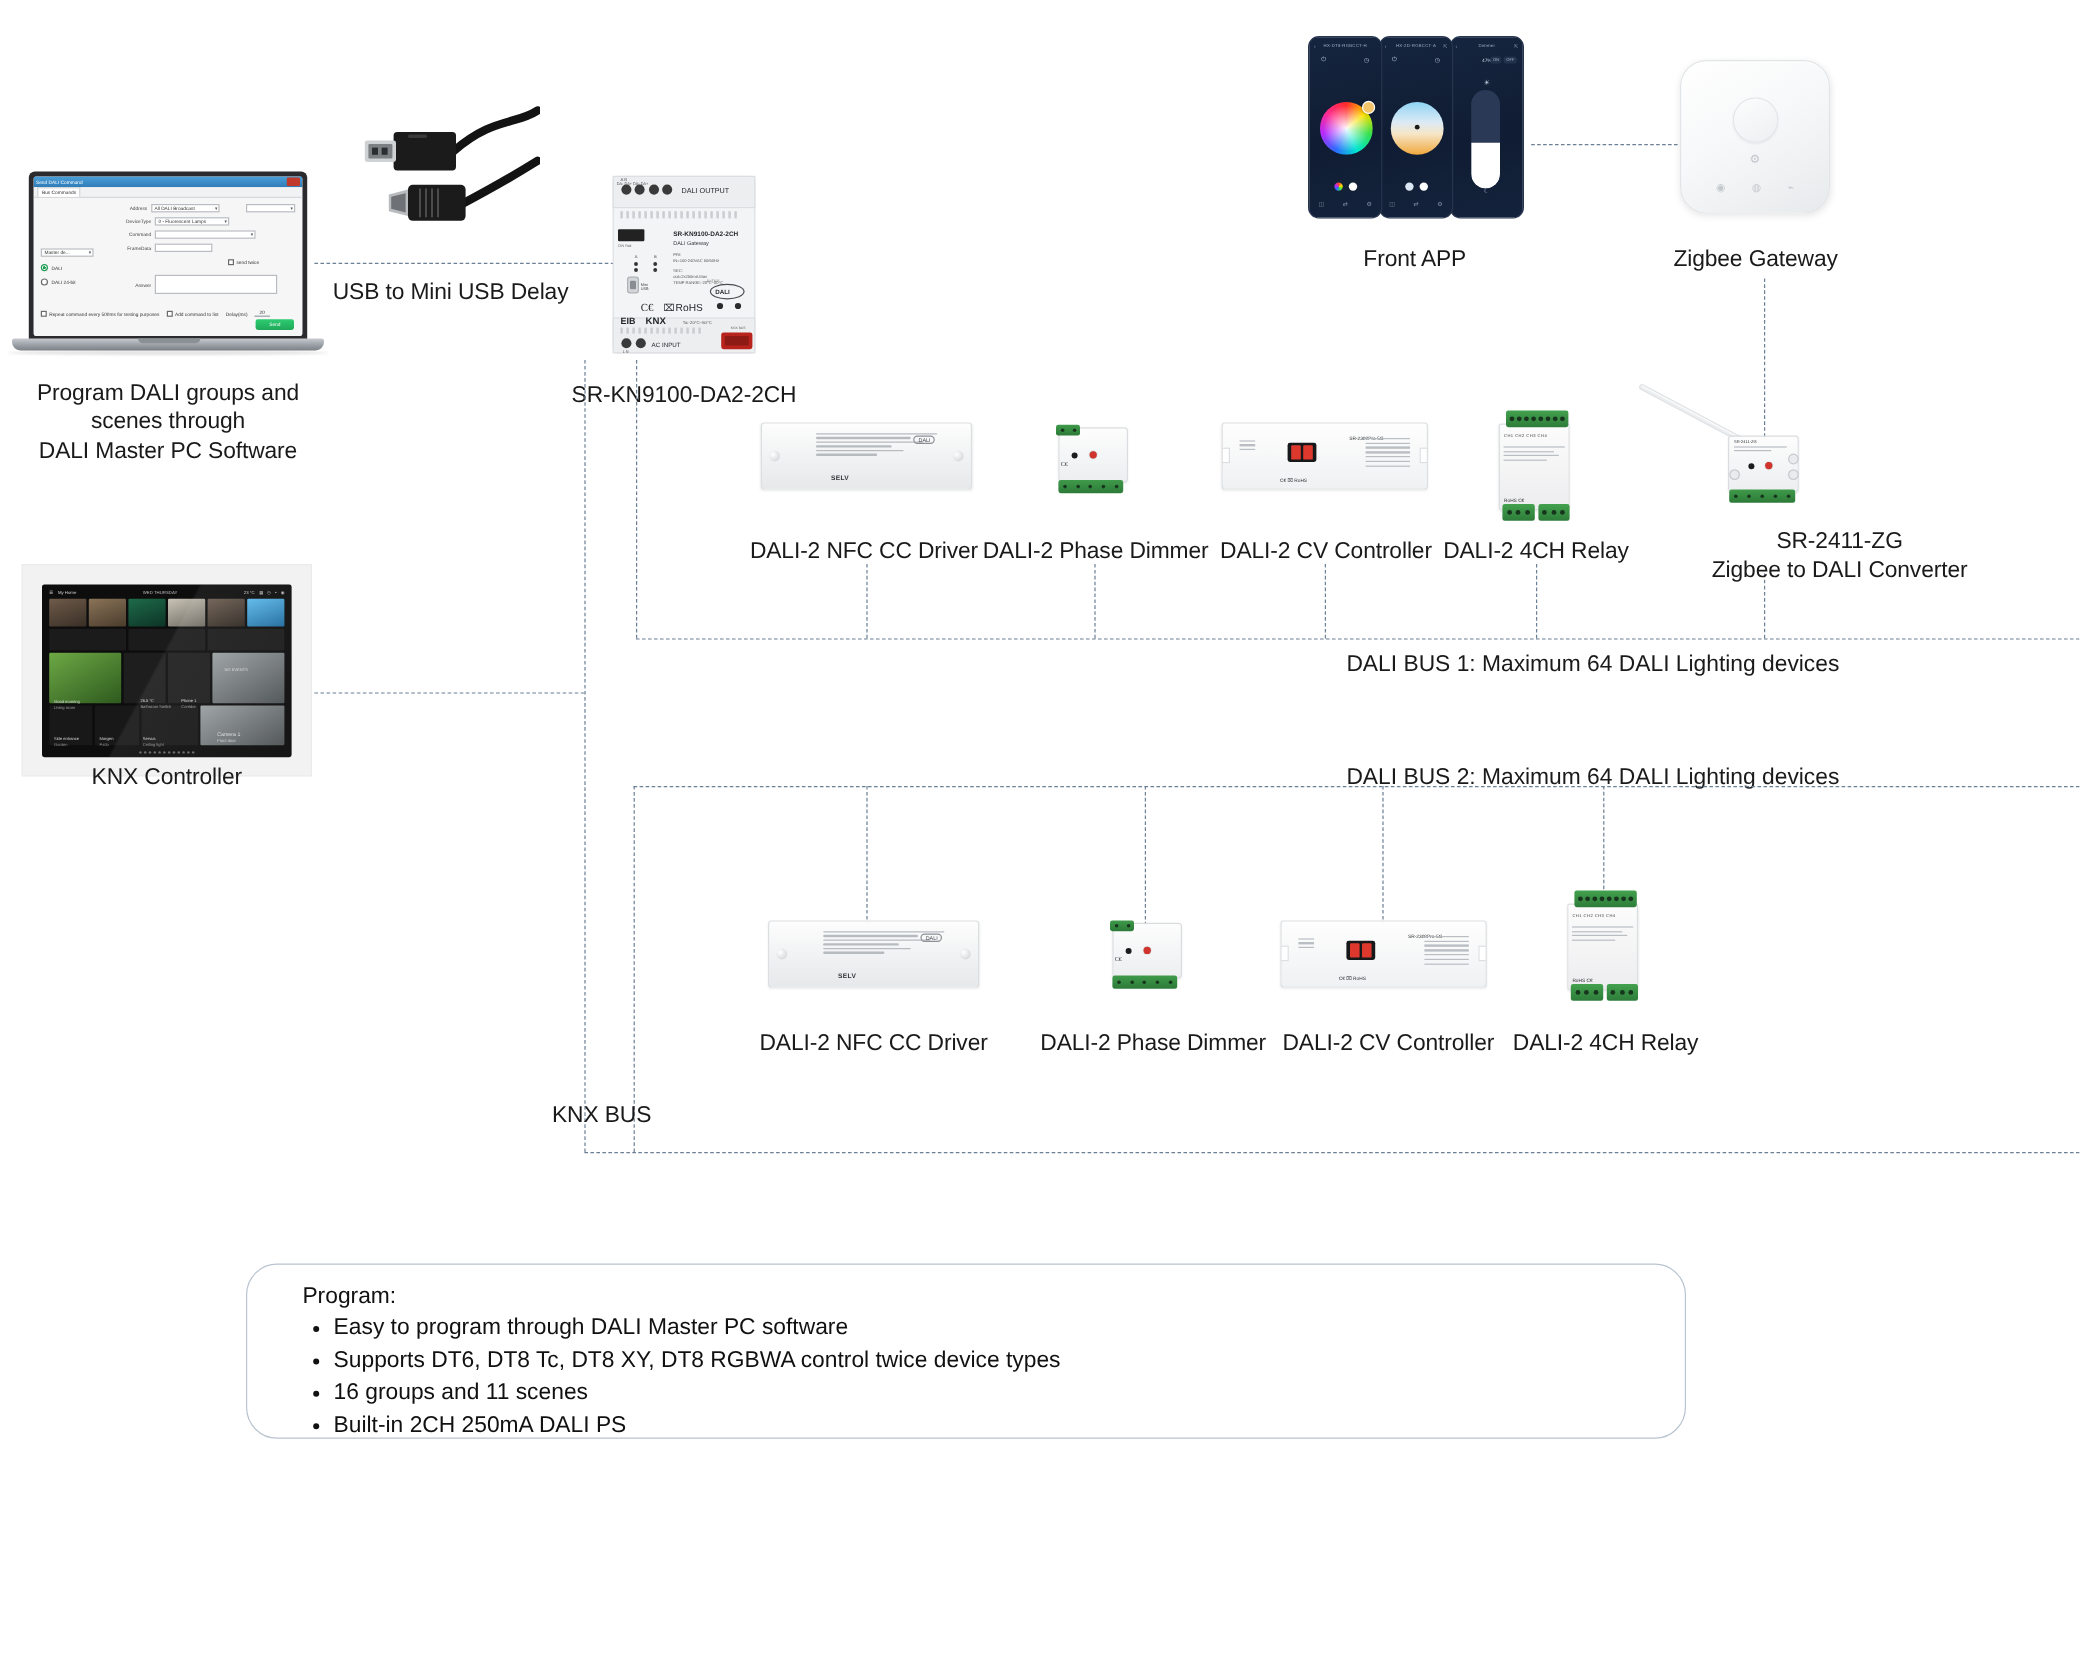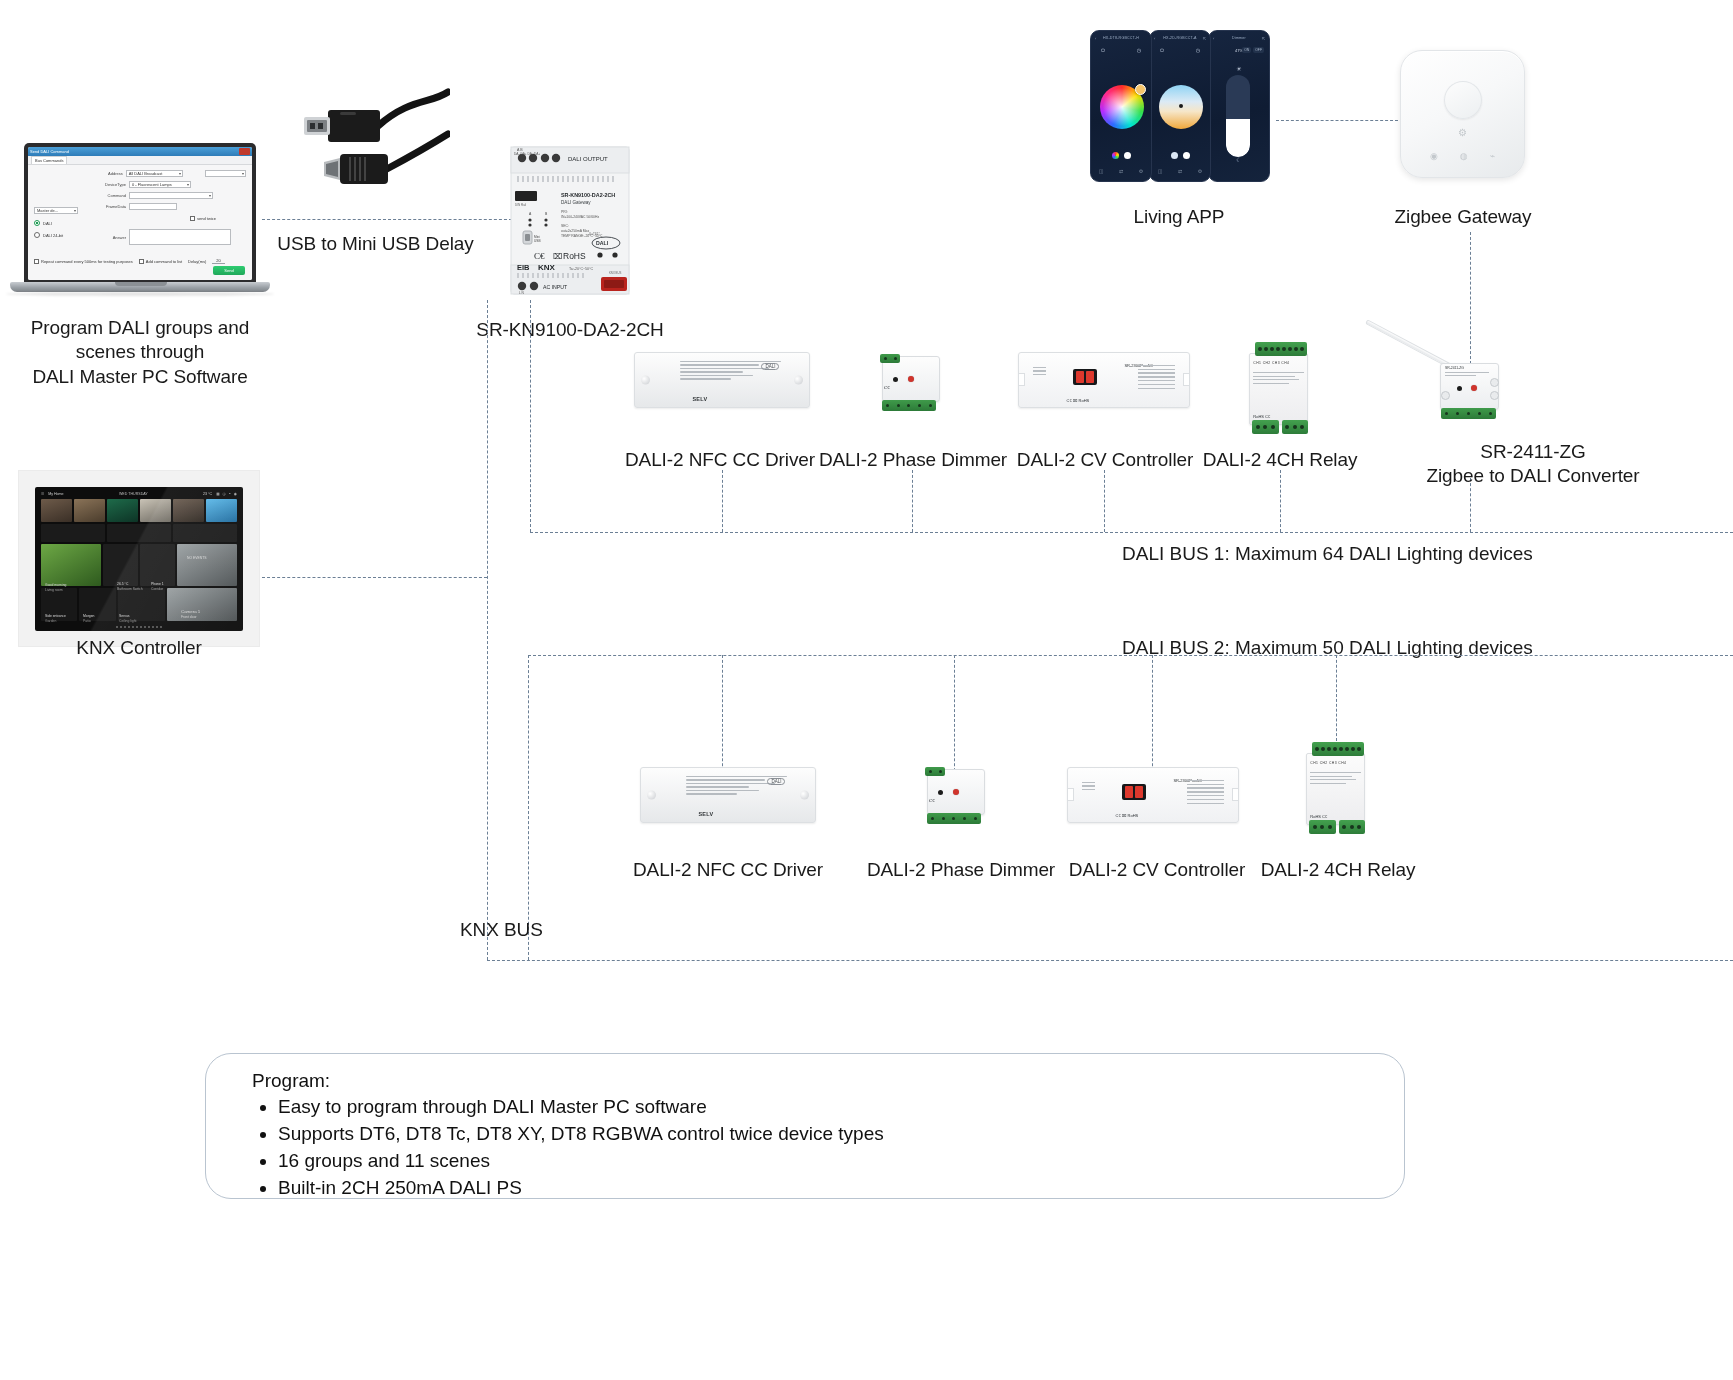--- a/index.html
+++ b/index.html
@@ -572,21 +572,21 @@
         <b style="background:conic-gradient(#ff3b3b,#ffe000,#3ae04a,#2b6bff,#b52bff,#ff3b3b);"></b>
         <b style="background:#ffffff;"></b>
       </div>
       <div class="navbar">
         <s>◫</s>
         <s>⇄</s>
         <s>⚙</s>
       </div>
     </div>
   </div>
-  <div class="cap" style="left:1068px; top:205px; width:222px;">Living APP</div>
+  <div class="cap" style="left:1068px; top:205px; width:222px;">Front APP</div>
 
   <div class="dash-h" style="left:1276px; top:120px; width:122px;"></div>
 
   <div class="zgw">
     <div class="zgw-body">
       <div class="zgw-btn"></div>
       <div class="zgw-gear">⚙</div>
       <div class="zgw-icons">
         <span>◉</span>
         <span>◍</span>
@@ -813,21 +813,21 @@
           <s></s>
           <s></s>
           <s></s>
           <s></s>
         </div>
     </div>
   </div>
   <div class="cap" style="left:1368px; top:440px; width:330px;">SR-2411-ZG
 Zigbee to DALI Converter</div>
 
-  <div class="busline-label" style="left:1122px; top:637px;">DALI BUS 2: Maximum 50 DALI Lighting devices</div>
+  <div class="busline-label" style="left:1122px; top:637px;">DALI BUS 2: Maximum 64 DALI Lighting devices</div>
   <div class="dash-h" style="left:528px; top:655px; width:1205px;"></div>
   <div class="dash-v" style="left:722px; top:655px; height:126px;"></div>
   <div class="dash-v" style="left:954px; top:655px; height:126px;"></div>
   <div class="dash-v" style="left:1152px; top:655px; height:126px;"></div>
   <div class="dash-v" style="left:1336px; top:655px; height:86px;"></div>
 
   <div class="prod" style="left:640px; top:767px; width:176px; height:56px;">
     <div class="cc-driver">
       <div class="lbl-lines">
         <u></u>

